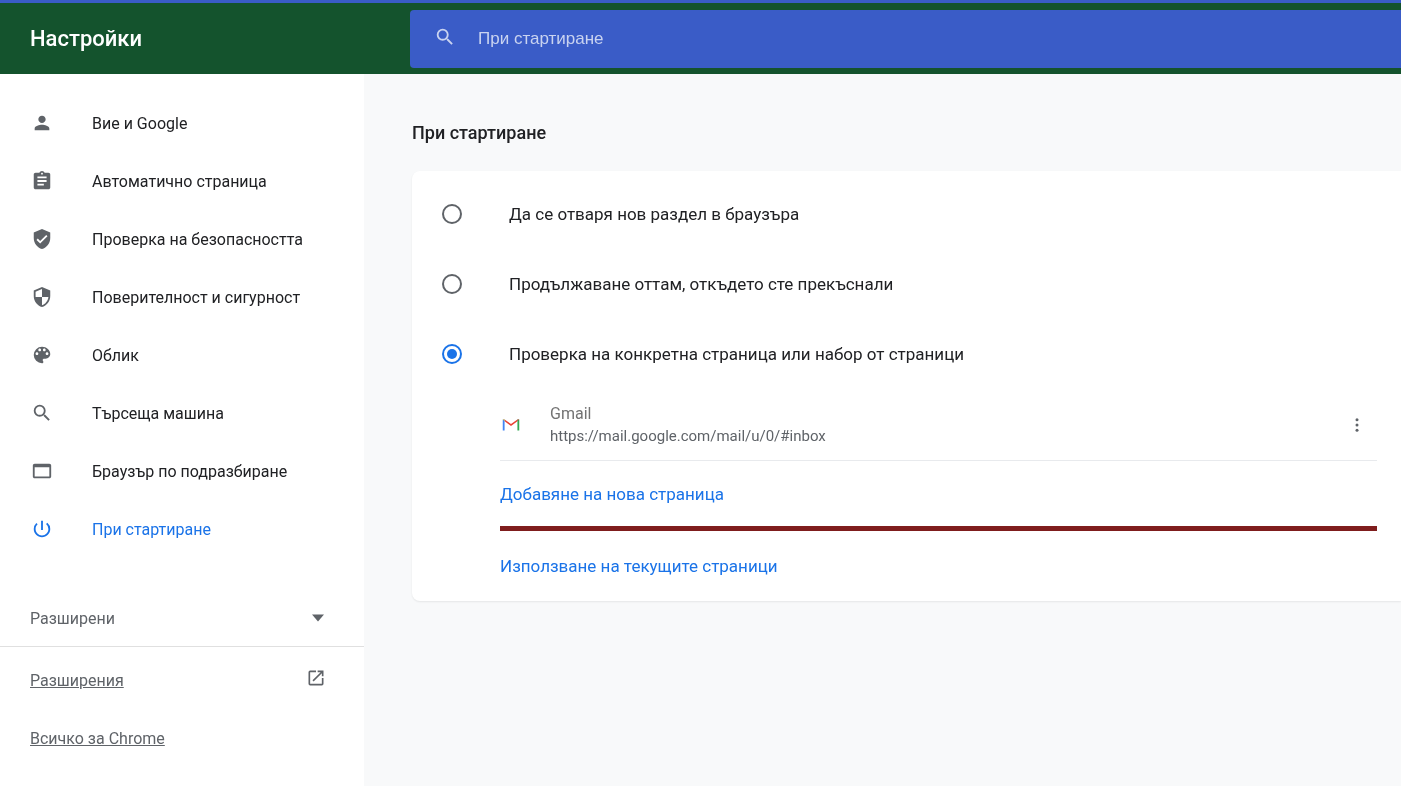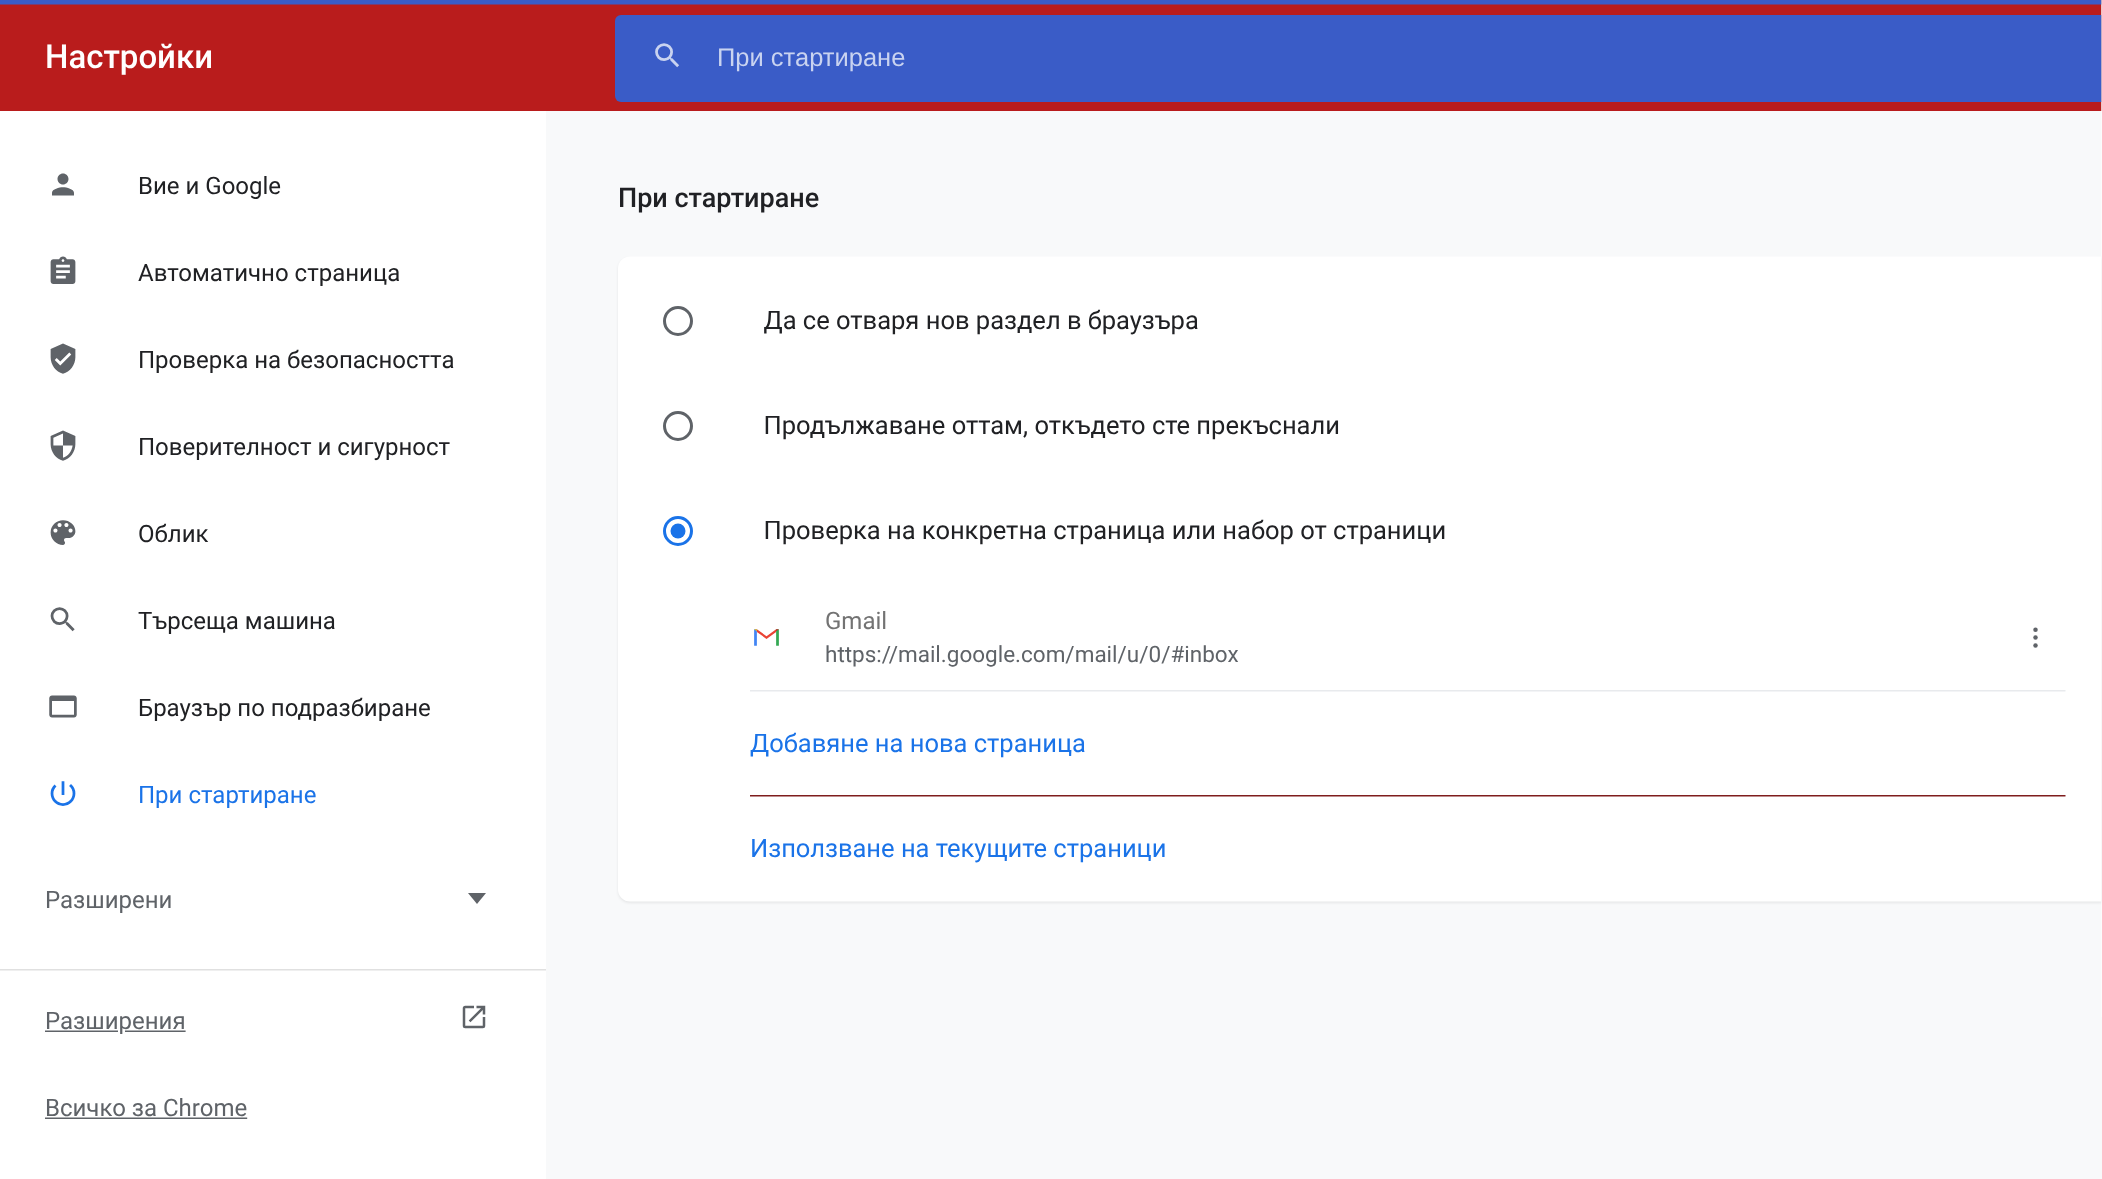--- a/index.html
+++ b/index.html
@@ -4,21 +4,21 @@
 <style>
   * { box-sizing: border-box; margin: 0; padding: 0; }
   body {
     font-family: Roboto, "Segoe UI", Arial, sans-serif;
     background: #fff;
     width: 1401px;
     height: 786px;
     overflow: hidden;
   }
   .header {
-    background: #b91c1c;
+    background: #14532d;
     height: 74px;
     display: flex;
     align-items: center;
     border-top: 3px solid #3a5cc7;
   }
   .header-title {
     color: #fff;
     font-size: 22px;
     font-weight: 500;
     padding-left: 30px;
@@ -58,21 +58,21 @@
     cursor: pointer;
     color: #202124;
   }
   .nav-item.active { color: #1a73e8; }
   .nav-item.active .nav-icon svg { fill: #1a73e8; }
   .nav-icon { width: 24px; height: 24px; display: flex; align-items: center; justify-content: center; }
   .nav-icon svg { width: 22px; height: 22px; fill: #5f6368; }
   .nav-label { font-size: 16px; }
   .advanced {
     display: flex;
-    align-items: center;
+    align-items: flex-end;
     justify-content: space-between;
     height: 58px;
     padding-left: 30px;
     padding-right: 40px;
     margin-top: 12px;
     color: #5f6368;
     cursor: pointer;
     font-size: 16px;
   }
   .advanced svg { fill: #5f6368; width: 12px; height: 12px; }
@@ -148,21 +148,21 @@
   .favicon { width: 22px; height: 22px; }
   .page-info { flex: 1; }
   .page-name { font-size: 16px; color: #737373; margin-bottom: 4px; }
   .page-url { font-size: 15px; color: #5f6368; }
   .more-menu { width: 24px; cursor: pointer; color: #5f6368; display:flex; align-items:center; justify-content:center; margin-right: 8px;}
   .more-menu svg { width: 18px; height: 18px; fill: #5f6368; }
   .action-row {
     height: 70px;
     display: flex;
     align-items: center;
-    border-bottom: 1px solid #7f1d1d;
+    border-bottom: 5px solid #7f1d1d;
   }
   .action-row:last-child { border-bottom: none; }
   .action-link {
     color: #1a73e8;
     font-size: 17px;
     cursor: pointer;
   }
 </style>
 </head>
 <body>

